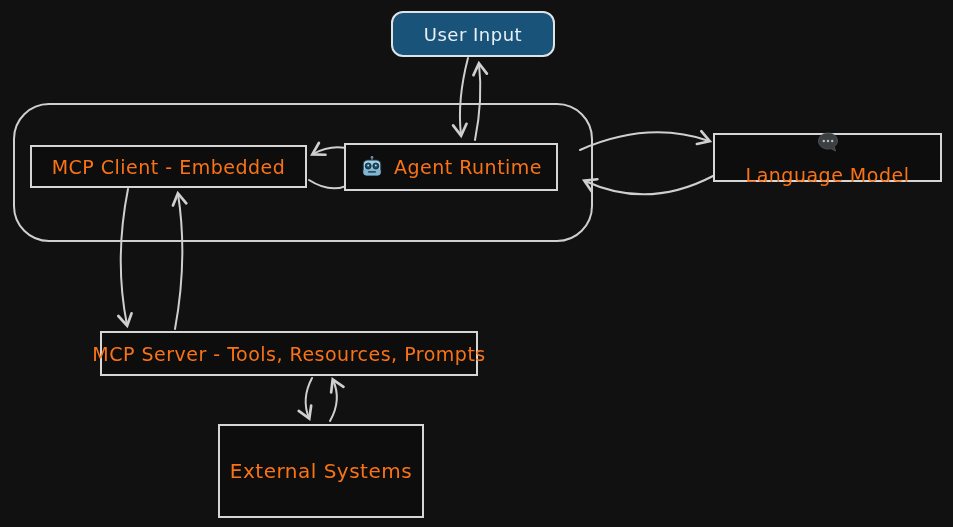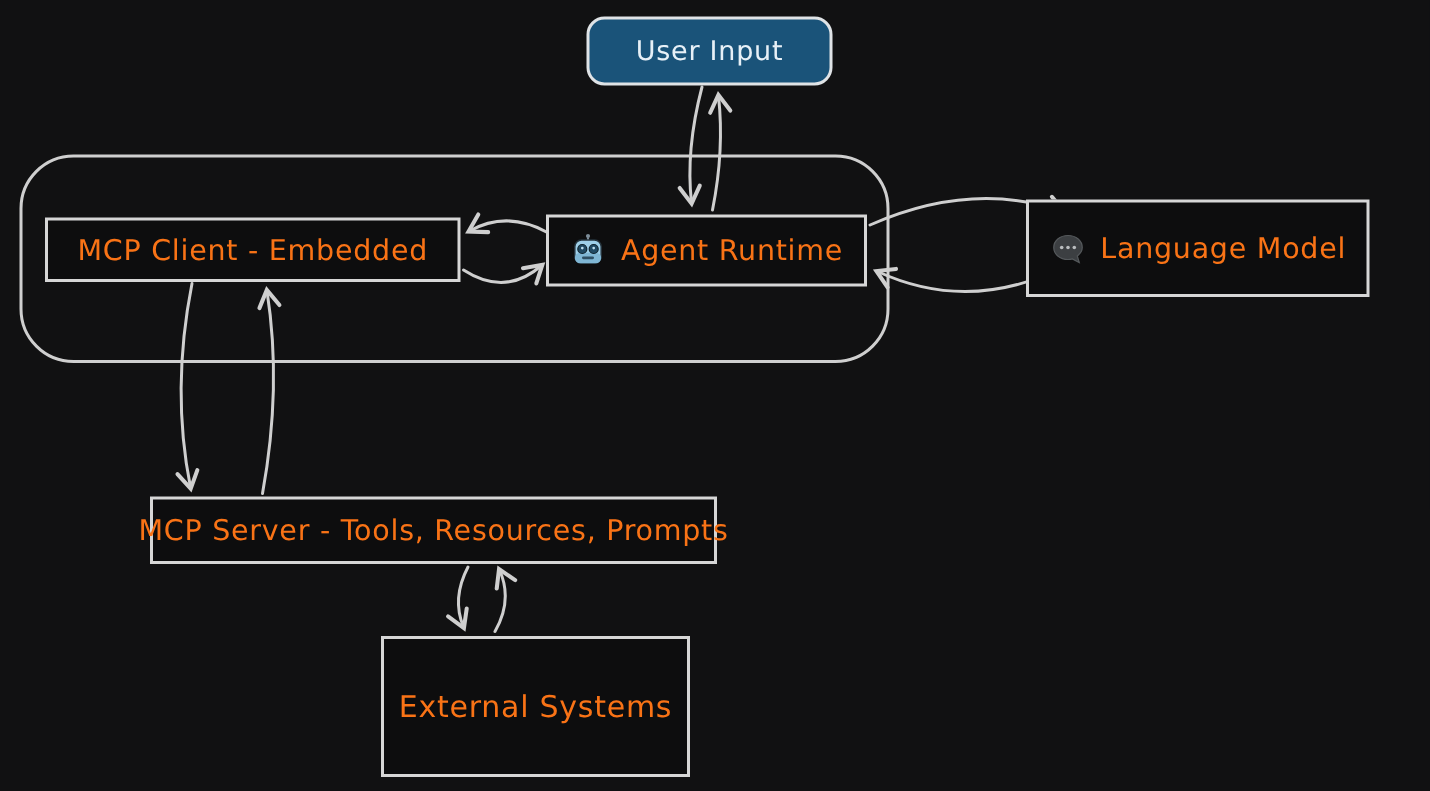--- a/index.html
+++ b/index.html
@@ -36,21 +36,21 @@
     border-radius: 12px;
     border: 2px solid #dfe3e6;
     color: #e7f0f7;
     font-size: 18px;
   }
   .label { white-space: nowrap; }
   #mcp-client    { font-size: 19px; }
   #agent-runtime { font-size: 19px; }
   #language-model{ font-size: 19px; }
   #mcp-server    { font-size: 19px; }
-  #external-systems { font-size: 20px; margin-left: 36px; }
+  #external-systems { font-size: 20px; }
 
   svg.wires {
     position: absolute; left: 0; top: 0;
     width: 953px; height: 527px;
     z-index: 2;
   }
   svg.wires path.wire {
     fill: none;
     stroke: #cfcfcf;
     stroke-width: 2;
@@ -89,39 +89,39 @@
   </svg>
 
   <div class="node" id="user-input" style="left: 391px; top: 11px; width: 164px; height: 46px; background: rgb(26, 83, 121);">
     <span class="label">User Input</span>
   </div>
 
   <div class="node rect-node" id="mcp-client" style="left:30px; top:145px; width:277px; height:43px;">
     <span class="label">MCP Client - Embedded</span>
   </div>
 
-  <div class="node rect-node" id="agent-runtime" style="left:364px; top:143px; width:214px; height:48px;">
+  <div class="node rect-node" id="agent-runtime" style="left:344px; top:143px; width:214px; height:48px;">
     <span class="icon">
       <svg width="24" height="24" viewBox="0 0 24 24">
         <line x1="12" y1="2.2" x2="12" y2="5" stroke="#8a9aa6" stroke-width="1.4"></line>
         <circle cx="12" cy="2.4" r="1.4" fill="#6f8violet"></circle>
         <circle cx="12" cy="2.4" r="1.4" fill="#7d8d99"></circle>
         <rect x="3.2" y="5" width="17.6" height="15.5" rx="4.5" fill="#9ecfe8" stroke="#25333c" stroke-width="1"></rect>
         <rect x="3.2" y="13.5" width="17.6" height="7" rx="3.5" fill="#7fb6d4"></rect>
         <circle cx="8.2" cy="11" r="3" fill="#214a63" stroke="#10242f" stroke-width="0.8"></circle>
         <circle cx="15.8" cy="11" r="3" fill="#214a63" stroke="#10242f" stroke-width="0.8"></circle>
         <circle cx="8.2" cy="10.4" r="0.9" fill="#bfe0f0"></circle>
         <circle cx="15.8" cy="10.4" r="0.9" fill="#bfe0f0"></circle>
         <rect x="8" y="16" width="8" height="1.8" rx="0.9" fill="#2e4f63"></rect>
       </svg>
     </span>
     <span class="label">Agent Runtime</span>
   </div>
 
-  <div class="node rect-node" id="language-model" style="left:684px; top:133px; width:229px; height:65px;">
+  <div class="node rect-node" id="language-model" style="left:713px; top:133px; width:229px; height:49px;flex-direction:column;">
     <span class="icon">
       <svg width="24" height="24" viewBox="0 0 24 24">
         <path d="M12 3 C6.5 3 2.5 6.6 2.5 11 C2.5 15.4 6.5 19 12 19 C13 19 14 18.9 14.9 18.6 L19.5 21 L18.2 16.6 C20.2 15.1 21.5 13.2 21.5 11 C21.5 6.6 17.5 3 12 3 Z" fill="#3c3f42" stroke="#55595c" stroke-width="0.8"></path>
         <circle cx="7.8" cy="11" r="1.2" fill="#b9bcbe"></circle>
         <circle cx="12" cy="11" r="1.2" fill="#b9bcbe"></circle>
         <circle cx="16.2" cy="11" r="1.2" fill="#b9bcbe"></circle>
       </svg>
     </span>
     <span class="label">Language Model</span>
   </div>

